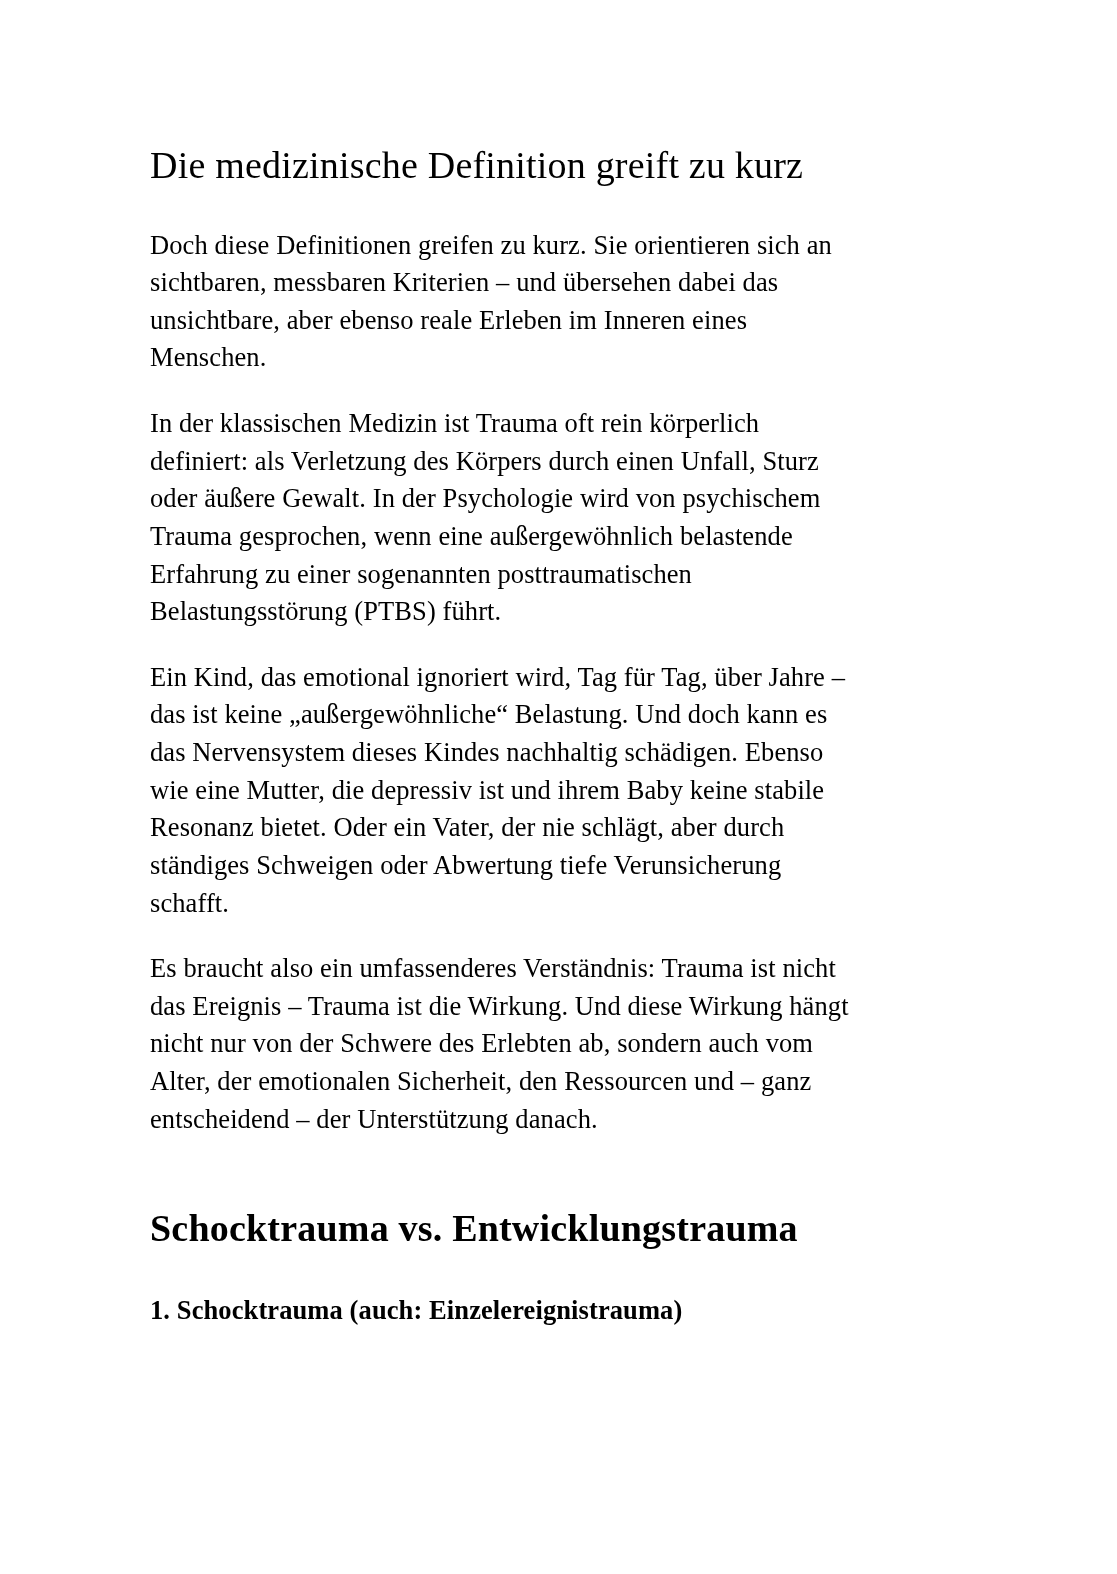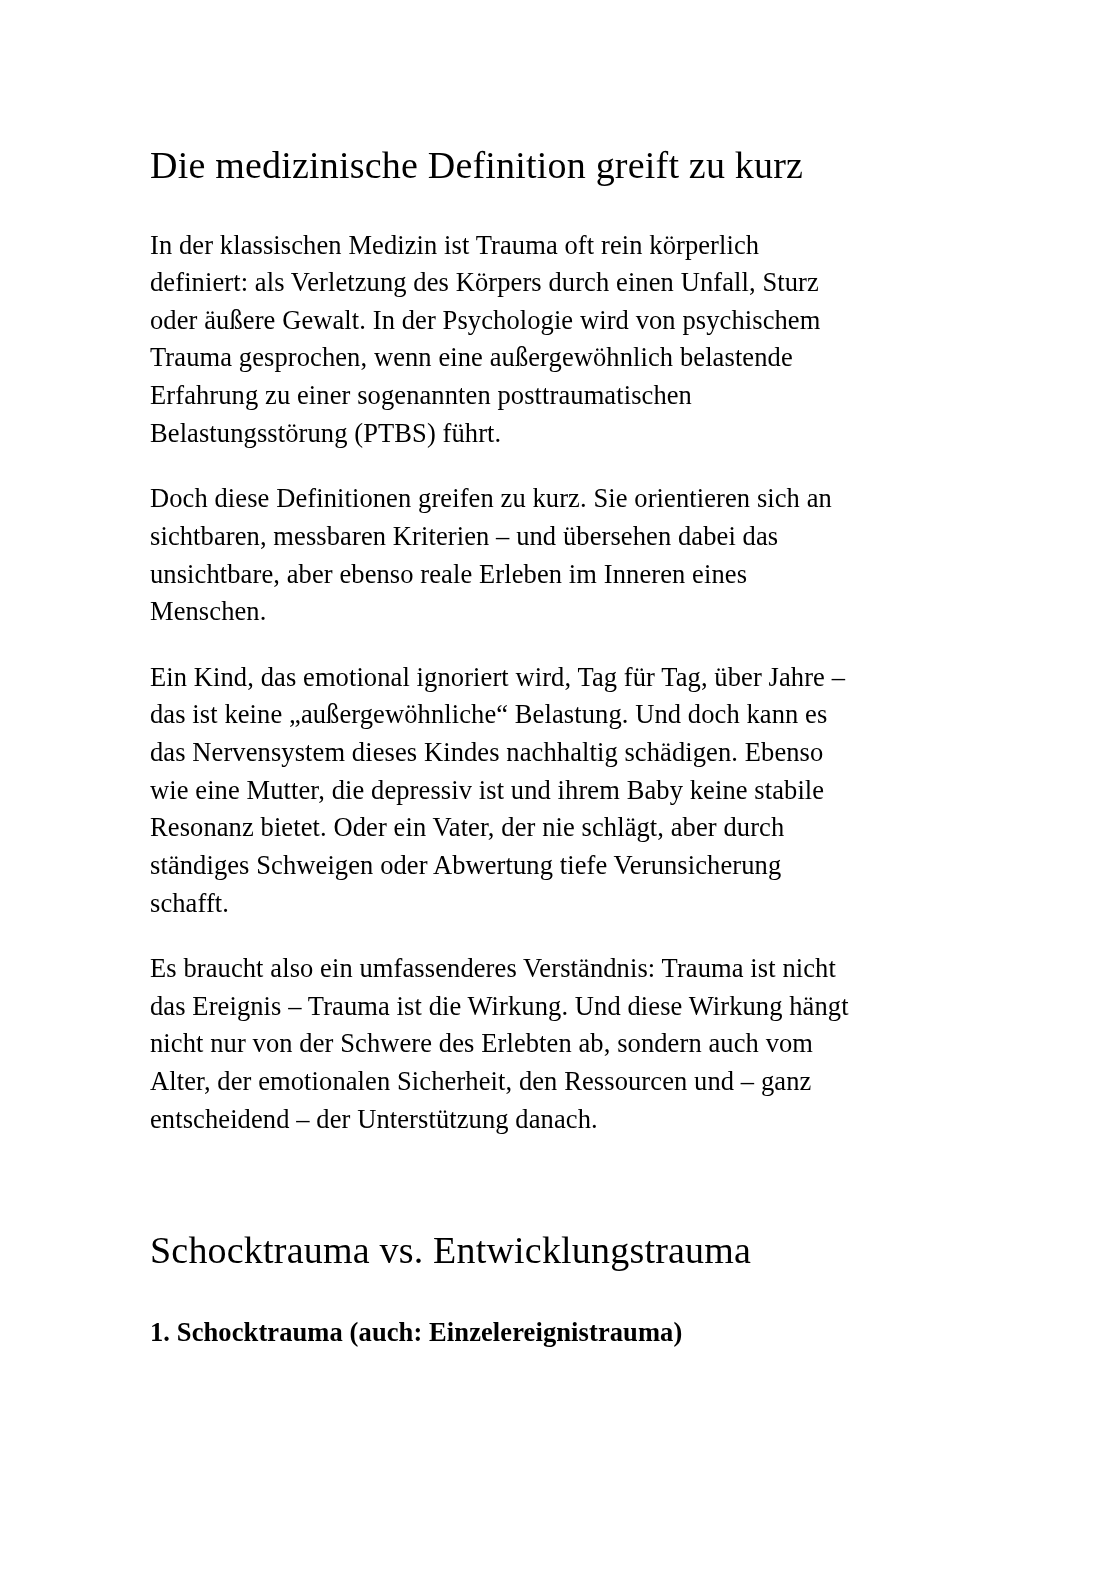--- a/index.html
+++ b/index.html
@@ -40,45 +40,45 @@
     font-size: 26.5px;
     font-weight: 400;
     line-height: 1.42;
     margin-bottom: 28px;
     max-width: 820px;
     letter-spacing: 0.1px;
   }
 
   .section-title {
     font-size: 38px;
-    font-weight: 400;
+    font-weight: 700;
     line-height: 1.2;
     letter-spacing: 0.2px;
-    margin-top: 90px;
+    margin-top: 68px;
     margin-bottom: 40px;
   }
 
   .doc-subheading {
     font-size: 26.5px;
     font-weight: 700;
     line-height: 1.42;
     max-width: 820px;
     letter-spacing: 0.1px;
   }
 </style>
 </head>
 <body>
 
 <div class="page">
 
   <h1 class="doc-title">Die medizinische Definition greift zu kurz</h1>
 
+  <p class="doc-paragraph">Doch diese Definitionen greifen zu kurz. Sie orientieren sich an sichtbaren, messbaren Kriterien – und übersehen dabei das unsichtbare, aber ebenso reale Erleben im Inneren eines Menschen.</p>
+
   <p class="doc-paragraph">In der klassischen Medizin ist Trauma oft rein körperlich definiert: als Verletzung des Körpers durch einen Unfall, Sturz oder äußere Gewalt. In der Psychologie wird von psychischem Trauma gesprochen, wenn eine außergewöhnlich belastende Erfahrung zu einer sogenannten posttraumatischen Belastungsstörung (PTBS) führt.</p>
-
-  <p class="doc-paragraph">Doch diese Definitionen greifen zu kurz. Sie orientieren sich an sichtbaren, messbaren Kriterien – und übersehen dabei das unsichtbare, aber ebenso reale Erleben im Inneren eines Menschen.</p>
 
   <p class="doc-paragraph">Ein Kind, das emotional ignoriert wird, Tag für Tag, über Jahre – das ist keine „außergewöhnliche“ Belastung. Und doch kann es das Nervensystem dieses Kindes nachhaltig schädigen. Ebenso wie eine Mutter, die depressiv ist und ihrem Baby keine stabile Resonanz bietet. Oder ein Vater, der nie schlägt, aber durch ständiges Schweigen oder Abwertung tiefe Verunsicherung schafft.</p>
 
   <p class="doc-paragraph">Es braucht also ein umfassenderes Verständnis: Trauma ist nicht das Ereignis – Trauma ist die Wirkung. Und diese Wirkung hängt nicht nur von der Schwere des Erlebten ab, sondern auch vom Alter, der emotionalen Sicherheit, den Ressourcen und – ganz entscheidend – der Unterstützung danach.</p>
 
   <h1 class="section-title">Schocktrauma vs. Entwicklungstrauma</h1>
 
   <p class="doc-subheading">1. Schocktrauma (auch: Einzelereignistrauma)</p>
 
 </div>

